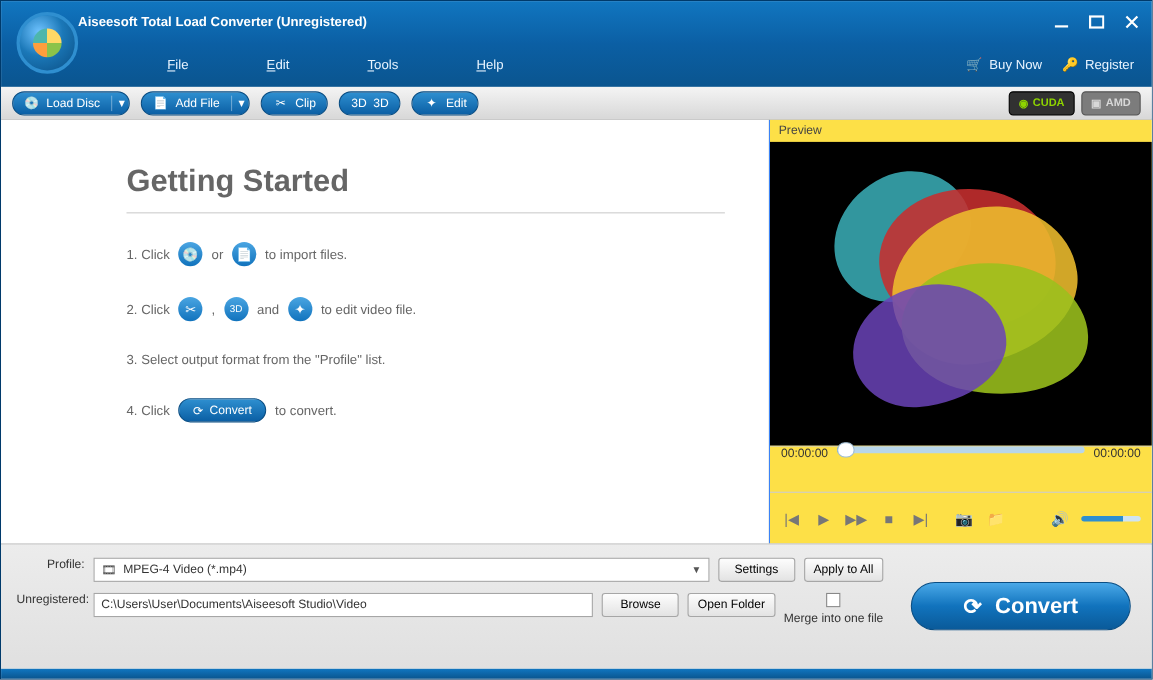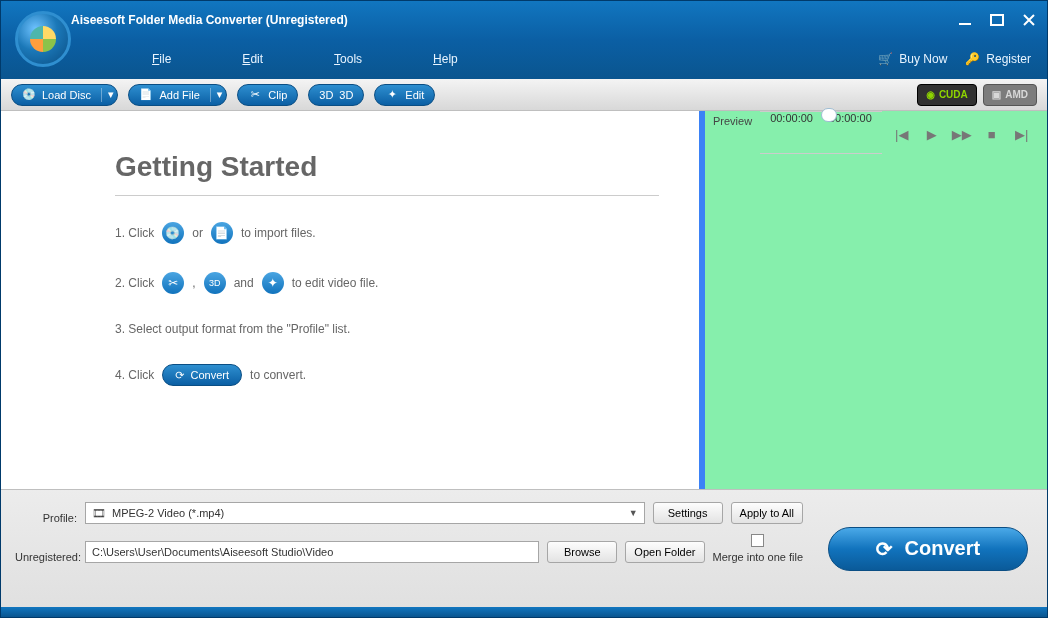--- a/index.html
+++ b/index.html
@@ -34,41 +34,41 @@
 
 .content { flex: 1; display: flex; background: #fff; }
 .left-pane { flex: 1; padding: 40px 40px 20px 114px; color: #666; }
 .gs-title { font-size: 28px; font-weight: bold; color: #666; margin-bottom: 12px; }
 .gs-line { height: 1px; background: #ccc; margin-bottom: 26px; }
 .gs-step { font-size: 12px; color: #666; margin-bottom: 28px; display: flex; align-items: center; gap: 8px; }
 .gs-ico { width: 22px; height: 22px; border-radius: 50%; display: inline-flex; align-items: center; justify-content: center; color: #fff; font-size: 12px; }
 .gs-ico.blue { background: linear-gradient(180deg, #4aa5e2, #1173bd); }
 .gs-mini-btn { height: 22px; background: linear-gradient(180deg, #2e8fd0, #0b5fa4); border: 1px solid #0a4e84; border-radius: 11px; color: #fff; font-size: 11px; display: inline-flex; align-items: center; padding: 0 12px; gap: 6px; }
 
-.right-pane { width: 348px; background: #86efac; border-left: 6px solid #3b82f6; display: flex; flex-direction: row; }
+.right-pane { width: 348px; background: #fde047; border-left: 1px solid #3b82f6; display: flex; flex-direction: column; }
 .preview-label { font-size: 11px; color: #444; padding: 4px 8px; }
 .preview-box { height: 276px; background: #000; margin: 0; position: relative; overflow: hidden; display: flex; align-items: center; justify-content: center; }
 .petal { position: absolute; border-radius: 55% 45% 60% 40% / 55% 50% 50% 45%; opacity: .88; }
 .p1 { width: 170px; height: 140px; background: #eebd2d; transform: rotate(-8deg); left: 110px; top: 60px; }
 .p2 { width: 160px; height: 130px; background: #c72f2f; transform: rotate(10deg); left: 100px; top: 42px; }
 .p3 { width: 130px; height: 110px; background: #3fbcc6; transform: rotate(-25deg); left: 55px; top: 30px; opacity: .8; }
 .p4 { width: 170px; height: 120px; background: #9bc01d; transform: rotate(12deg); left: 120px; top: 110px; }
 .p5 { width: 140px; height: 110px; background: #6a43b7; transform: rotate(-5deg); left: 75px; top: 130px; opacity: .85; }
 .time-row { height: 43px; display: flex; align-items: flex-start; padding: 0 10px; gap: 8px; font-size: 11px; color: #333; border-top: 1px solid #ccc; border-bottom: 1px solid #ccc; }
 .seek { flex: 1; height: 6px; background: linear-gradient(90deg, #2e8fd0 0%, #2e8fd0 2%, #b8d6ea 2%, #b8d6ea 100%); border-radius: 3px; position: relative; }
 .seek-thumb { position: absolute; left: 0; top: -4px; width: 16px; height: 14px; background: #fff; border: 1px solid #9fbdd3; border-radius: 7px; }
 .controls-row { height: 46px; display: flex; align-items: center; padding: 0 10px; gap: 10px; color: #777; }
 .ctrl-ico { width: 20px; height: 20px; display: flex; align-items: center; justify-content: center; font-size: 13px; cursor: pointer; }
 .ctrl-gap { flex: 1; }
 .vol-bar { width: 56px; height: 5px; background: linear-gradient(90deg,#2e8fd0 70%,#cfe4f3 70%); border-radius: 3px; }
 
 
 .bottom { height: 118px; background: linear-gradient(180deg,#ececec,#e0e0e0); border-top: 1px solid #bfbfbf; padding: 12px 14px; display: flex; gap: 20px; }
 .form-col { flex: 1; display: flex; flex-direction: column; gap: 10px; }
-.form-row { display: flex; align-items: flex-end; gap: 8px; }
+.form-row { display: flex; align-items: flex-start; gap: 8px; }
 .form-label { width: 62px; text-align: right; font-size: 11px; color: #333; }
 .form-input { flex: 1; height: 22px; border: 1px solid #a6a6a6; background: #fff; font-size: 11px; padding: 0 6px; display: flex; align-items: center; color: #333; }
 .dd-arrow { margin-left: auto; font-size: 9px; color: #555; }
 .sbtn { height: 22px; min-width: 70px; background: linear-gradient(180deg,#fdfdfd,#e3e3e3); border: 1px solid #a6a6a6; border-radius: 3px; font-size: 11px; padding: 0 8px; cursor: pointer; }
 .chk { display: flex; align-items: center; gap: 4px; font-size: 11px; color: #333; flex-direction: column; }
 .chk-box { width: 13px; height: 13px; border: 1px solid #888; background: #fff; }
 .convert-col { width: 210px; display: flex; align-items: center; justify-content: center; }
 .convert-btn { width: 200px; height: 44px; border-radius: 22px; background: linear-gradient(180deg,#4aa9e8 0%,#1173bd 50%,#0a5a99 100%); border: 1px solid #0a4e84; color: #fff; font-size: 20px; font-weight: bold; display: flex; align-items: center; justify-content: center; gap: 12px; cursor: pointer; }
 
 
@@ -77,21 +77,21 @@
 </head>
 <body>
 
 <div class="window">
 
   <div class="titlebar">
     <div class="titlebar-top">
       <div class="app-icon">
           <div class="app-icon-inner"></div>
         </div>
-      <div class="title-text">Aiseesoft Folder Media Converter (Unregistered)</div>
+      <div class="title-text">Aiseesoft Total Load Converter (Unregistered)</div>
       <div class="win-controls">
         <div class="win-btn">
             <svg width="14" height="14" viewBox="0 0 14 14">
               <rect x="1" y="10" width="12" height="2" fill="#fff"></rect>
             </svg>
           </div>
         <div class="win-btn">
             <svg width="14" height="14" viewBox="0 0 14 14">
               <rect x="1" y="2" width="12" height="10" fill="none" stroke="#fff" stroke-width="2"></rect>
             </svg>
@@ -220,21 +220,21 @@
       </div>
     </div>
   </div>
 
   <div class="bottom">
     <div class="form-col">
       <div class="form-row">
         <div class="form-label">Profile:</div>
         <div class="form-input">
           <span style="margin-right:6px;">🎞</span>
-          <span>MPEG-2 Video (*.mp4)</span>
+          <span>MPEG-4 Video (*.mp4)</span>
           <span class="dd-arrow">▼</span>
         </div>
         <button class="sbtn">Settings</button>
         <button class="sbtn">Apply to All</button>
       </div>
       <div class="form-row">
         <div class="form-label">Unregistered:</div>
         <div class="form-input">
           <span>C:\Users\User\Documents\Aiseesoft Studio\Video</span>
         </div>

